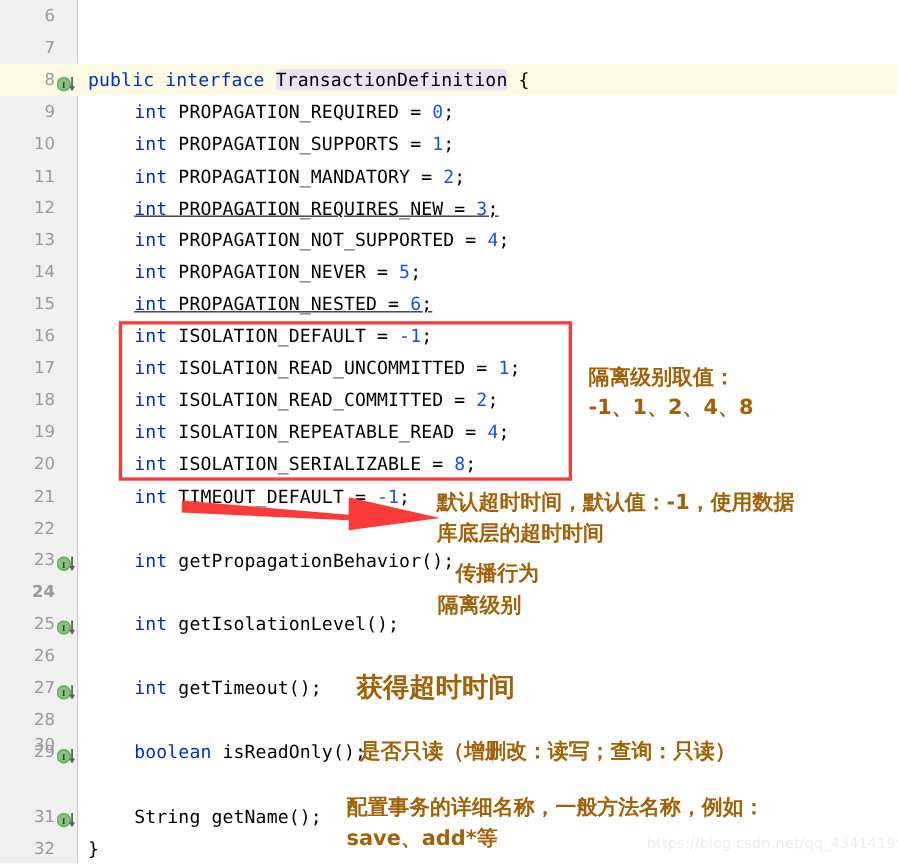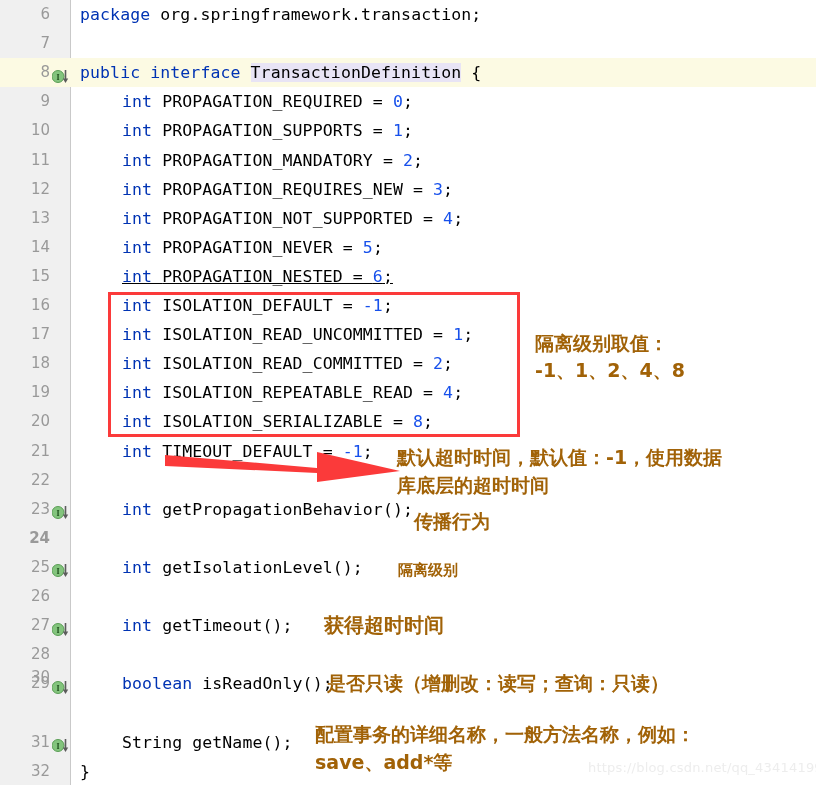--- a/index.html
+++ b/index.html
@@ -118,32 +118,32 @@
   }
 </style>
 </head>
 <body>
 
 <div id="editor">
 
   <div id="gutter"></div>
 
   <div id="rows">
-      <div class="row" style="top: 0px;"><span class="lnum">6</span><span class="code" style="left: 80px;"><span class="kw">package </span><span class="plain">org.springframework.transaction;</span></span></div>
+      <div class="row" style="top: 0px;"><span class="lnum">6</span></div>
       <div class="row" style="top: 29.1px;"><span class="lnum">7</span><span class="code" style="left: 80px;"></span></div>
       <div class="row hl" style="top: 58.2px;"><span class="lnum">8</span><span class="gicon"><svg width="18" height="16" viewBox="0 0 18 16">
             <circle cx="6" cy="7.5" r="6" fill="#83c47d" stroke="#5a9e55" stroke-width="1"></circle>
             <text x="6" y="11" font-size="8" font-family="serif" font-weight="bold" text-anchor="middle" fill="#1d4d1a">I</text>
             <path d="M13.5 1 L13.5 11" stroke="#5c5c5c" stroke-width="1.6"></path>
             <path d="M10.8 9.5 L13.5 14 L16.2 9.5 Z" fill="#5c5c5c"></path>
           </svg></span><span class="code" style="left: 80px;"><span class="kw">public interface </span><span class="cls">TransactionDefinition</span><span class="plain"> {</span></span></div>
       <div class="row" style="top: 87.3px;"><span class="lnum">9</span><span class="code" style="left: 122px;"><span class="kw">int </span><span class="plain">PROPAGATION_REQUIRED = </span><span class="num">0</span><span class="plain">;</span></span></div>
       <div class="row" style="top: 116.4px;"><span class="lnum">10</span><span class="code" style="left: 122px;"><span class="kw">int </span><span class="plain">PROPAGATION_SUPPORTS = </span><span class="num">1</span><span class="plain">;</span></span></div>
       <div class="row" style="top: 145.5px;"><span class="lnum">11</span><span class="code" style="left: 122px;"><span class="kw">int </span><span class="plain">PROPAGATION_MANDATORY = </span><span class="num">2</span><span class="plain">;</span></span></div>
-      <div class="row" style="top: 174.6px;"><span class="lnum">12</span><span class="code" style="left: 122px;"><span class="kw">int </span><span class="plain">PROPAGATION_REQUIRES_NEW = </span><span class="num">3</span><span class="plain">;</span></span></div>
+      <div class="row" style="top: 174.6px;"><span class="lnum">12</span><span class="code" style="left: 122px; text-decoration: underline;"><span class="kw">int </span><span class="plain">PROPAGATION_REQUIRES_NEW = </span><span class="num">3</span><span class="plain">;</span></span></div>
       <div class="row" style="top: 203.7px;"><span class="lnum">13</span><span class="code" style="left: 122px;"><span class="kw">int </span><span class="plain">PROPAGATION_NOT_SUPPORTED = </span><span class="num">4</span><span class="plain">;</span></span></div>
       <div class="row" style="top: 232.8px;"><span class="lnum">14</span><span class="code" style="left: 122px;"><span class="kw">int </span><span class="plain">PROPAGATION_NEVER = </span><span class="num">5</span><span class="plain">;</span></span></div>
       <div class="row" style="top: 261.9px;"><span class="lnum">15</span><span class="code" style="left: 122px; text-decoration: underline;"><span class="kw">int </span><span class="plain">PROPAGATION_NESTED = </span><span class="num">6</span><span class="plain">;</span></span></div>
       <div class="row" style="top: 291px;"><span class="lnum">16</span><span class="code" style="left: 122px;"><span class="kw">int </span><span class="plain">ISOLATION_DEFAULT = </span><span class="num">-1</span><span class="plain">;</span></span></div>
       <div class="row" style="top: 320.1px;"><span class="lnum">17</span><span class="code" style="left: 122px;"><span class="kw">int </span><span class="plain">ISOLATION_READ_UNCOMMITTED = </span><span class="num">1</span><span class="plain">;</span></span></div>
       <div class="row" style="top: 349.2px;"><span class="lnum">18</span><span class="code" style="left: 122px; text-align: right;"><span class="kw">int </span><span class="plain">ISOLATION_READ_COMMITTED = </span><span class="num">2</span><span class="plain">;</span></span></div>
       <div class="row" style="top: 378.3px;"><span class="lnum">19</span><span class="code" style="left: 122px;"><span class="kw">int </span><span class="plain">ISOLATION_REPEATABLE_READ = </span><span class="num">4</span><span class="plain">;</span></span></div>
       <div class="row" style="top: 407.4px;"><span class="lnum">20</span><span class="code" style="left: 122px;"><span class="kw">int </span><span class="plain">ISOLATION_SERIALIZABLE = </span><span class="num">8</span><span class="plain">;</span></span></div>
       <div class="row" style="top: 436.5px;"><span class="lnum">21</span><span class="code" style="left: 122px;"><span class="kw">int </span><span class="plain">TIMEOUT_DEFAULT = </span><span class="num">-1</span><span class="plain">;</span></span></div>
       <div class="row" style="top: 465.6px;"><span class="lnum">22</span><span class="code" style="left: 80px;"></span></div>
@@ -187,21 +187,21 @@
   <div id="redbox" style="left: 108px; top: 292px; width: 412px; height: 145px;"></div>
 
   <svg id="redarrow" viewBox="0 0 235 30" preserveAspectRatio="none" width="235" height="30" style="left: 165px; top: 452px;">
     <polygon points="0,3 152,16 152,0 235,19 152,30 152,21 0,14" fill="#fb3a3a"></polygon>
   </svg>
 
   <div id="annolayer">
       <div class="anno" style="left: 535px; top: 330px; font-size: 19px; line-height: 27px;"><div>隔离级别取值：</div><div>-1、1、2、4、8</div></div>
       <div class="anno" style="left: 397px; top: 443px; font-size: 19px; line-height: 28px;"><div>默认超时时间，默认值：-1，使用数据</div><div>库底层的超时时间</div></div>
       <div class="anno" style="left: 414px; top: 508px; font-size: 19px; line-height: 27px;"><div>传播行为</div></div>
-      <div class="anno" style="left: 398px; top: 557px; font-size: 15px; line-height: 27px;"><div>隔离级别</div></div>
-      <div class="anno" style="left: 324px; top: 612px; font-size: 20px; line-height: 27px;"><div>获得超时时间</div></div>
+      <div class="anno" style="left: 398px; top: 537px; font-size: 19px; line-height: 27px;"><div>隔离级别</div></div>
+      <div class="anno" style="left: 324px; top: 612px; font-size: 24px; line-height: 27px;"><div>获得超时时间</div></div>
       <div class="anno" style="left: 327px; top: 670px; font-size: 19px; line-height: 27px;"><div>是否只读（增删改：读写；查询：只读）</div></div>
       <div class="anno" style="left: 315px; top: 720px; font-size: 19px; line-height: 28px;"><div>配置事务的详细名称，一般方法名称，例如：</div><div>save、add*等</div></div>
     </div>
 
   <div id="watermark" style="left: 588px; top: 760px;">https://blog.csdn.net/qq_43414199</div>
 
 </div>
 
 </body></html>

